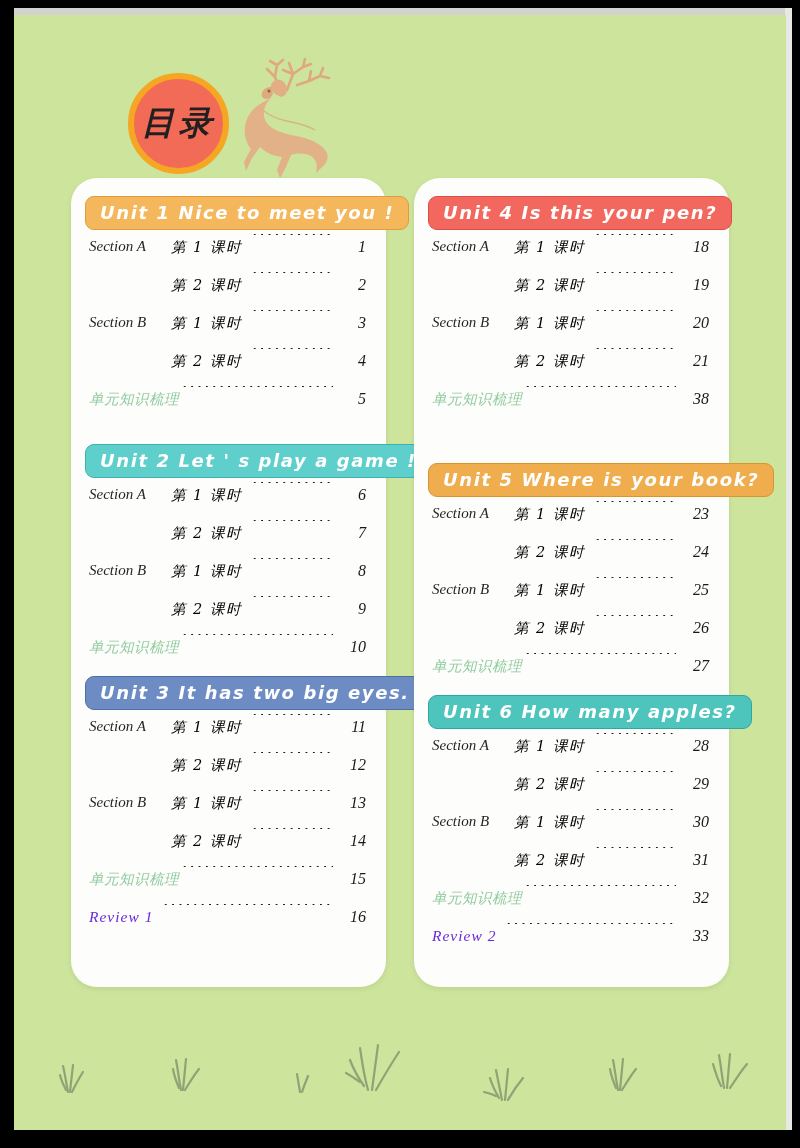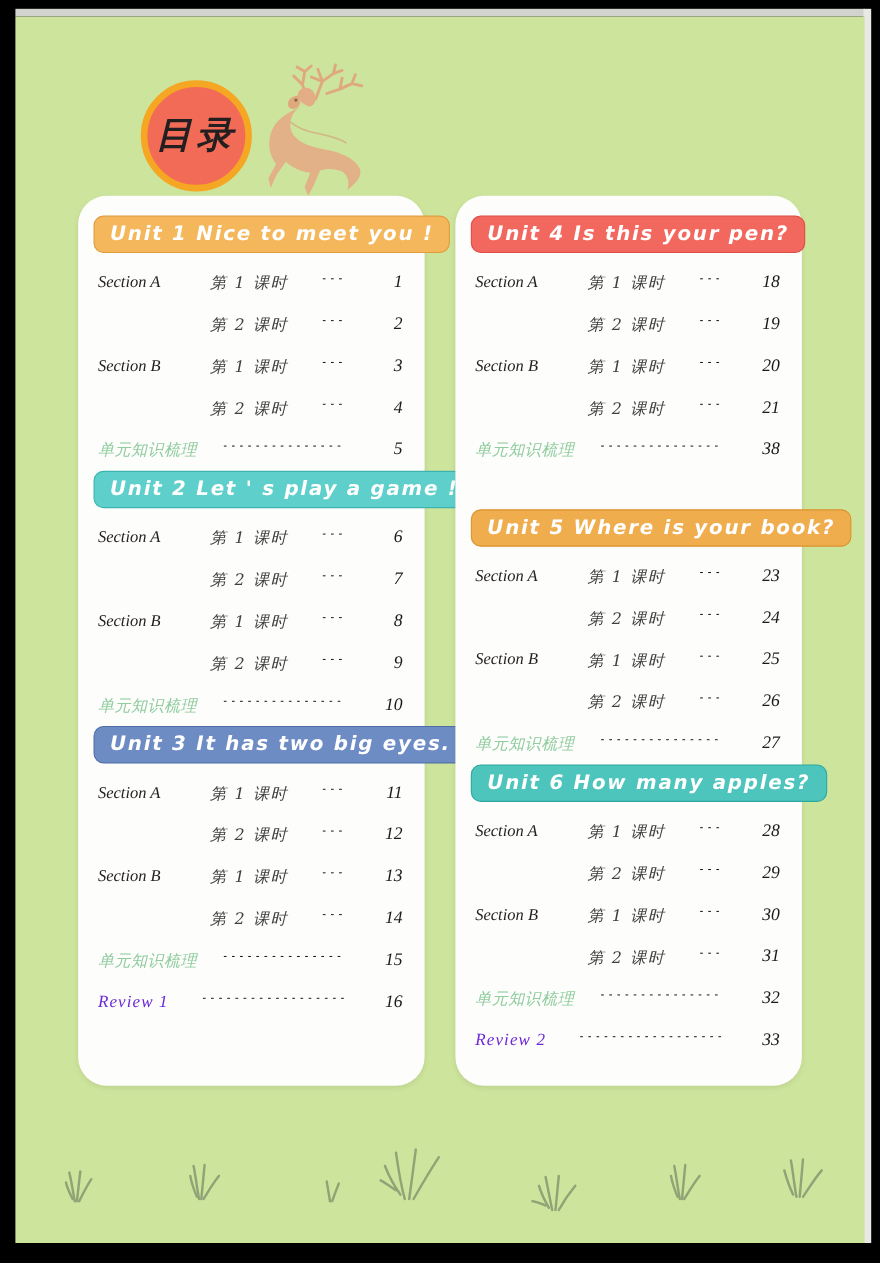--- a/index.html
+++ b/index.html
@@ -104,38 +104,37 @@
     font-family: "DejaVu Sans", sans-serif;
     font-weight: 700;
     font-size: 18px;
     letter-spacing: 1.6px;
     white-space: nowrap;
   }
 
   
   .entry {
     display: flex;
-    align-items: center;
+    align-items: flex-start;
     height: 38px;
     padding: 0 6px 0 4px;
-    gap: 20px;
   }
   .col-section {
     width: 78px;
     flex: 0 0 78px;
     font-family: "Liberation Serif", serif;
     font-size: 15px;
     color: #231f20;
     white-space: nowrap;
   }
   .col-lesson {
     flex: 0 0 auto;
     font-family: "DejaVu Serif", serif;
     font-size: 14.5px;
-    color: #404040;
+    color: #000000;
     letter-spacing: 1.5px;
     white-space: nowrap;
     padding-left: 4px;
   }
   .leader {
     flex: 1 1 auto;
     margin: 0 7px 0 9px;
     height: 1px;
     position: relative;
     top: -4px;
@@ -242,21 +241,21 @@
             <span class="col-section"></span>
             <span class="col-lesson">第 2 课时</span>
             <span class="leader"></span>
             <span class="col-page">4</span>
           </div>
           <div class="entry summary">
             <span class="col-summary">单元知识梳理</span>
             <span class="leader"></span>
             <span class="col-page">5</span>
           </div>
-          <div class="unit-pill" style="background: rgb(95, 207, 203); border: 1.5px solid rgb(60, 179, 174);">Unit  2  Let ' s  play  a  game !</div>
+          <div class="unit-pill" style="background: rgb(95, 207, 203); border: 1.5px solid rgb(60, 179, 174); margin-top: 16px;">Unit  2  Let ' s  play  a  game !</div>
           <div class="entry">
             <span class="col-section">Section A</span>
             <span class="col-lesson">第 1 课时</span>
             <span class="leader"></span>
             <span class="col-page">6</span>
           </div>
           <div class="entry">
             <span class="col-section"></span>
             <span class="col-lesson">第 2 课时</span>
             <span class="leader"></span>

